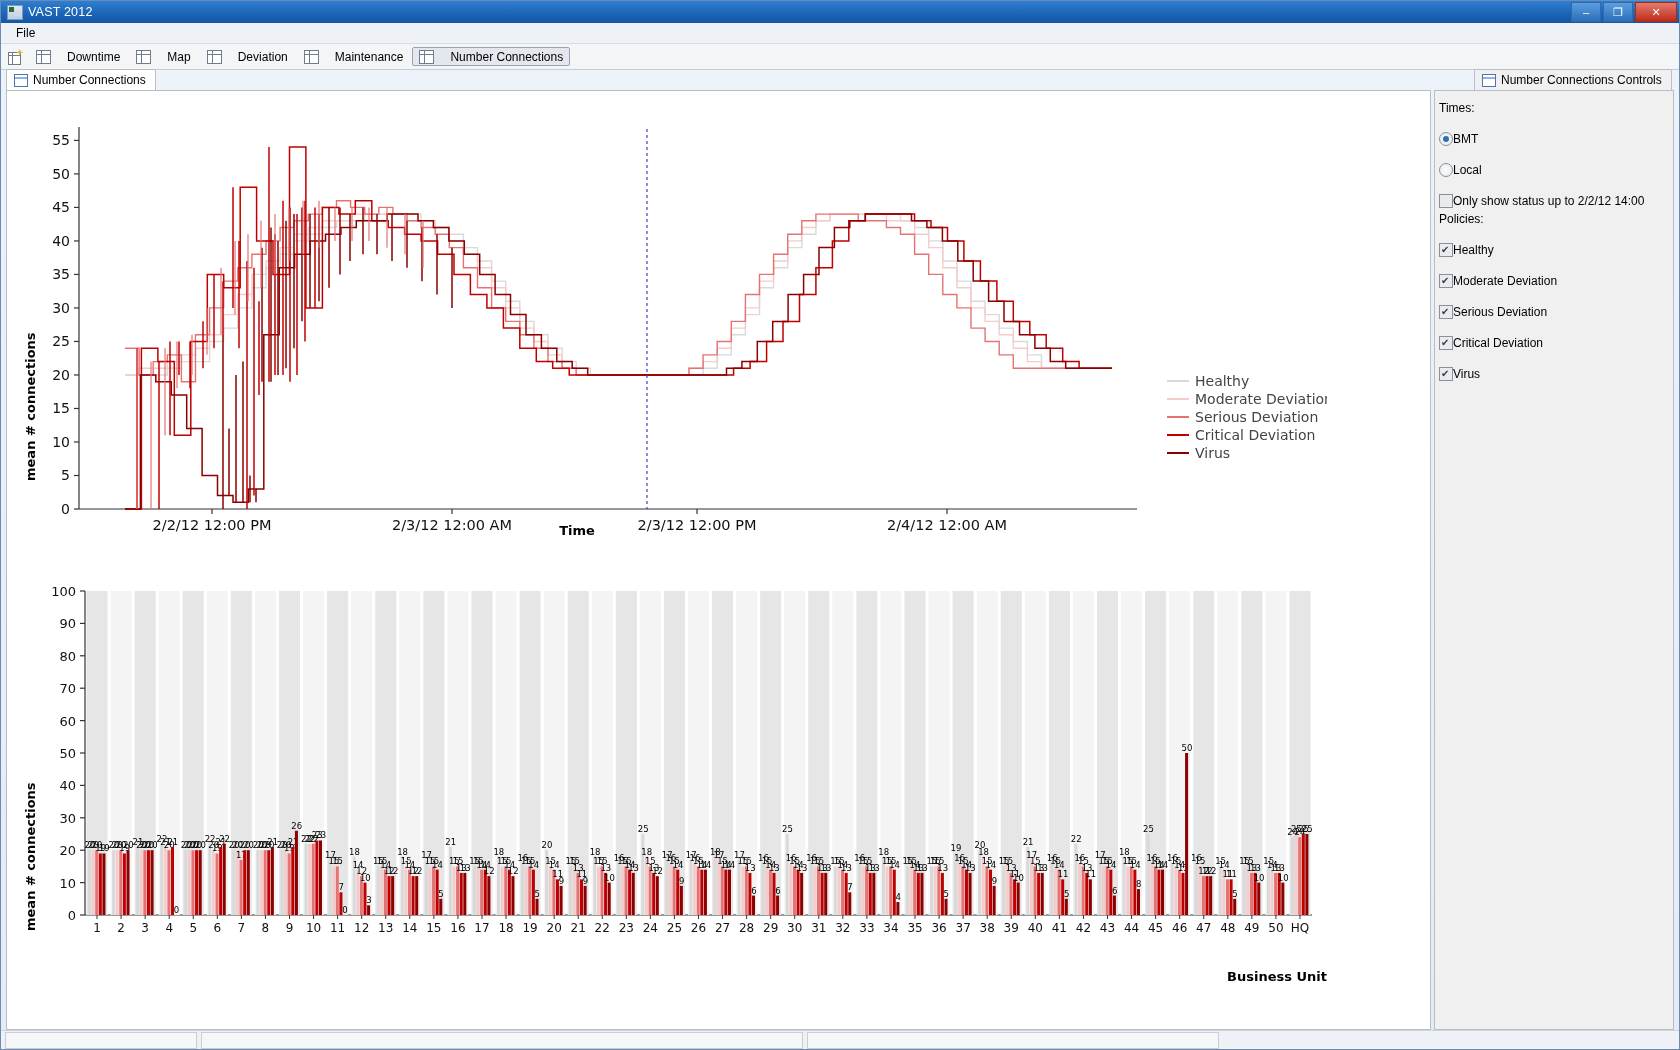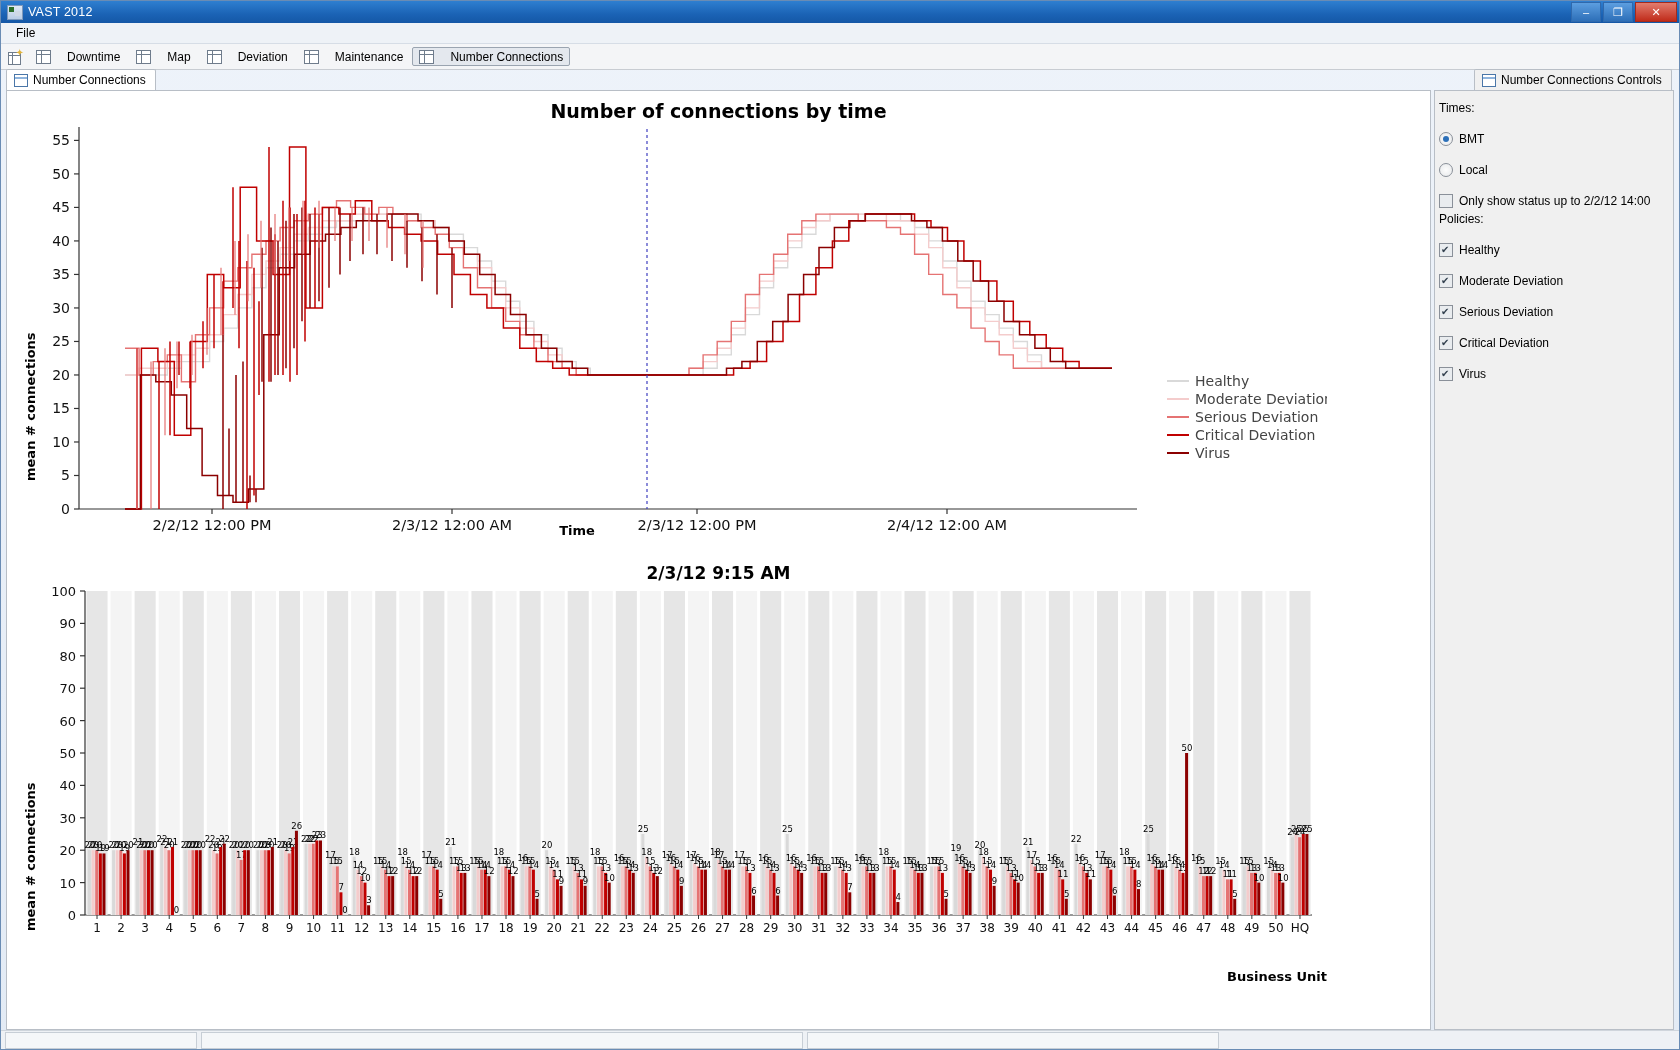--- a/index.html
+++ b/index.html
@@ -56,21 +56,21 @@
     background:#fff;border:1px solid #b8bec6;border-bottom:none;font-size:12px;
     border-top-left-radius:2px;border-top-right-radius:2px;}
   .tab-icon{width:12px;height:11px;border:1px solid #4a76a8;background:#fff;position:relative;flex:none;}
   .tab-icon:before{content:"";position:absolute;left:0;top:2px;width:100%;height:2px;background:#8fb4dd;}
   #editor-canvas{flex:1;background:#fff;border:1px solid #b8bec6;position:relative;overflow:hidden;}
   #rightview{width:240px;margin:1px 5px 1px 2px;display:flex;flex-direction:column;}
   #rv-tabrow{height:21px;display:flex;align-items:flex-end;}
   #rv-body{flex:1;background:#f0f0f0;border:1px solid #b8bec6;padding:8px 2px;box-sizing:border-box;}
   
   .ctl-group-label{font-size:12px;margin:2px 0 4px 2px;}
-  .ctl-row{display:flex;align-items:center;gap:6px;margin:17px 0 3px 2px;font-size:12px;white-space:nowrap;}
+  .ctl-row{display:flex;align-items:center;margin:17px 0 3px 2px;font-size:12px;white-space:nowrap;}
   .radio{width:12px;height:12px;border-radius:50%;border:1px solid #8a9099;
     background:radial-gradient(#fdfdfd,#e6e8ea);position:relative;flex:none;}
   .radio.on:after{content:"";position:absolute;left:3px;top:3px;width:6px;height:6px;
     border-radius:50%;background:#2b6fb8;}
   .cbox{width:12px;height:12px;border:1px solid #8a9099;background:#e9ecef;position:relative;flex:none;}
   .cbox.on:after{content:"";position:absolute;left:1px;top:-2px;color:#3a4552;font-size:12px;line-height:14px;}
   .cbox.on:after{content:"\2714";left:1px;top:-1px;font-size:10px;line-height:13px;color:#33414f;}
   
   #chart-top{position:absolute;left:0;top:0;width:100%;height:470px;}
   #chart-bottom{position:absolute;left:0;top:470px;width:100%;bottom:0;}
@@ -138,21 +138,20 @@
       <div id="tabrow">
         <div class="etab">
           <span class="tab-icon"></span>
           <span>Number Connections</span>
         </div>
       </div>
 
       <div id="editor-canvas">
 
         <div id="chart-top">
-          <div class="chart-title" style="margin-top:9px;">Number of connections by time</div>
           <div class="ylab-rot" style="left:16px;top:390px;">mean # connections</div>
           <svg id="svg-top" width="1320" height="430" viewBox="0 0 1320 430" style="position:absolute;left:0;top:28px;">
               <line x1="72" y1="8" x2="72" y2="390" stroke="#333" stroke-width="1.2"></line>
               <line x1="72" y1="390" x2="1130" y2="390" stroke="#333" stroke-width="1.2"></line>
               <line x1="67" y1="390" x2="72" y2="390" stroke="#333" stroke-width="1.2"></line>
               <text x="63" y="395" text-anchor="end" font-size="14" fill="#111">0</text>
               <line x1="67" y1="356.49122807017545" x2="72" y2="356.49122807017545" stroke="#333" stroke-width="1.2"></line>
               <text x="63" y="361.49122807017545" text-anchor="end" font-size="14" fill="#111">5</text>
               <line x1="67" y1="322.9824561403509" x2="72" y2="322.9824561403509" stroke="#333" stroke-width="1.2"></line>
               <text x="63" y="327.9824561403509" text-anchor="end" font-size="14" fill="#111">10</text>
@@ -260,21 +259,20 @@
               <text x="1188" y="303" font-size="14" fill="#444">Serious Deviation</text>
               <line x1="1160" y1="316" x2="1182" y2="316" stroke="#c00000" stroke-width="2"></line>
               <text x="1188" y="321" font-size="14" fill="#444">Critical Deviation</text>
               <line x1="1160" y1="334" x2="1182" y2="334" stroke="#8b0000" stroke-width="2"></line>
               <text x="1188" y="339" font-size="14" fill="#444">Virus</text>
             </svg>
           <div class="axis-label" style="position:absolute;left:0;width:1140px;top:432px;">Time</div>
         </div>
 
         <div id="chart-bottom">
-          <div class="chart-subtitle" style="margin-top:2px;">2/3/12 9:15 AM</div>
           <div class="ylab-rot" style="left:16px;top:370px;">mean # connections</div>
           <svg id="svg-bottom" width="1320" height="380" viewBox="0 0 1320 380" style="position:absolute;left:0;top:24px;">
               <line x1="78" y1="6" x2="78" y2="330" stroke="#333" stroke-width="1.2"></line>
               <line x1="78" y1="330" x2="1305" y2="330" stroke="#333" stroke-width="1.2"></line>
               <line x1="73" y1="330" x2="78" y2="330" stroke="#333" stroke-width="1.2"></line>
               <text x="69" y="335" text-anchor="end" font-size="13" fill="#111">0</text>
               <line x1="73" y1="297.6" x2="78" y2="297.6" stroke="#333" stroke-width="1.2"></line>
               <text x="69" y="302.6" text-anchor="end" font-size="13" fill="#111">10</text>
               <line x1="73" y1="265.2" x2="78" y2="265.2" stroke="#333" stroke-width="1.2"></line>
               <text x="69" y="270.2" text-anchor="end" font-size="13" fill="#111">20</text>

